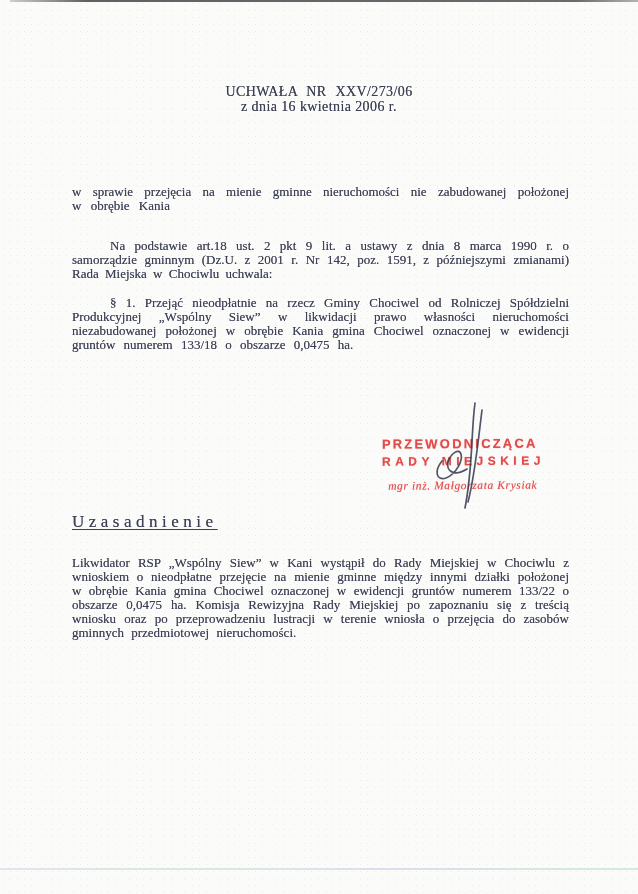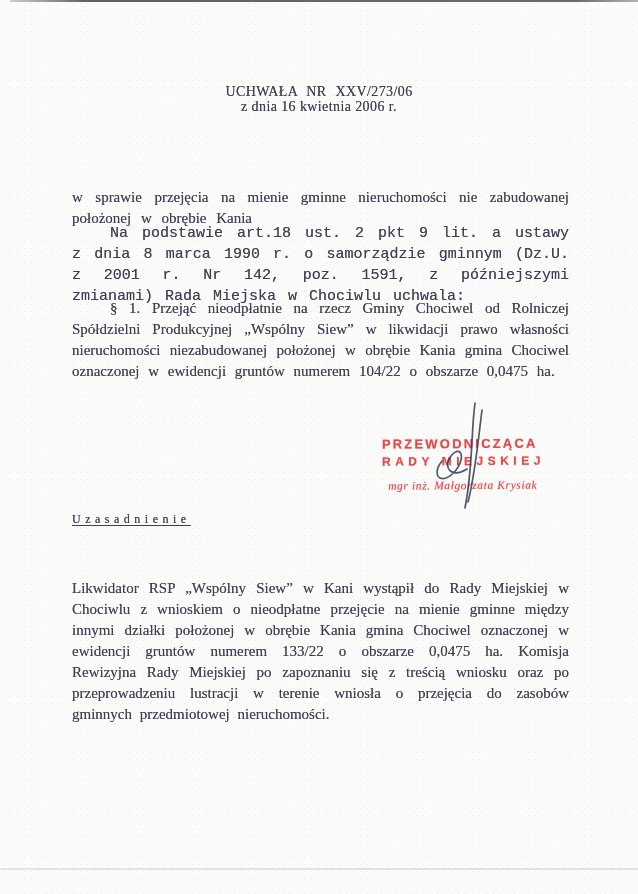--- a/index.html
+++ b/index.html
@@ -27,27 +27,27 @@
   }
   .title-block{
     position:absolute;top:84px;left:0;width:638px;
     text-align:center;line-height:15px;font-size:14px;
     letter-spacing:.4px;
     text-shadow:0 0 .5px rgba(61,64,85,.75);
   }
   .title-line1{word-spacing:5px;}
   .body-par{
     position:absolute;left:72px;width:497px;
-    font-size:15px;line-height:21px;
+    font-size:13px;line-height:14px;
     text-align:justify;word-spacing:3px;
     text-shadow:0 0 .5px rgba(61,64,85,.65);
   }
   .indent{text-indent:38px;}
   .p-subject{top:172px;word-spacing:6px;}
-  .p-basis{top:208px;font-family:Liberation Mono, monospace;}
+  .p-basis{top:226px;}
   .p-par1{top:283px;word-spacing:5px;}
   .p-par2{top:370px;}
   .stamp{
     position:absolute;top:436px;left:382px;width:200px;
     font-family:"Liberation Sans", sans-serif;
     color:#e14b4a;
     transform:rotate(-.4deg);
   }
   .stamp-line1{
     font-size:13px;font-weight:bold;letter-spacing:2.2px;
@@ -59,44 +59,44 @@
   }
   .stamp-signatory{
     font-family:"Liberation Serif", serif;
     font-style:italic;font-size:11.5px;letter-spacing:.6px;
     margin-top:11px;margin-left:6px;
     text-shadow:0 0 1px rgba(238,130,130,.8);
   }
   .signature-svg{position:absolute;top:397px;left:418px;}
   .justification-heading{
     position:absolute;top:512px;left:72px;
-    font-size:12px;letter-spacing:4.5px;
+    font-size:17px;letter-spacing:4.5px;
     text-decoration:underline;
     text-underline-offset:2px;
     text-shadow:0 0 .5px rgba(61,64,85,.7);
   }
-  .p-just{top:563px;word-spacing:4px;}
+  .p-just{top:543px;word-spacing:4px;}
 </style>
 </head>
 <body>
 
 <div class="page">
 
   <div class="scan-edge-top"></div>
 
   <div class="title-block">
     <div class="title-line1">UCHWAŁA NR XXV/273/06</div>
     <div class="title-line3">z dnia 16 kwietnia 2006 r.</div>
   </div>
 
   <p class="body-par p-subject">w sprawie przejęcia na mienie gminne nieruchomości nie zabudowanej położonej w obrębie Kania</p>
 
   <p class="body-par p-basis indent">Na podstawie art.18 ust. 2 pkt 9 lit. a ustawy z dnia 8 marca 1990 r. o samorządzie gminnym (Dz.U. z 2001 r. Nr 142, poz. 1591, z późniejszymi zmianami)  Rada Miejska w Chociwlu uchwala:</p>
 
-  <p class="body-par p-par1 indent">§ 1. Przejąć nieodpłatnie na rzecz Gminy Chociwel  od Rolniczej Spółdzielni Produkcyjnej „Wspólny Siew” w likwidacji prawo własności nieruchomości niezabudowanej położonej w obrębie Kania gmina Chociwel oznaczonej w ewidencji gruntów numerem 104/22 o obszarze 0,0475 ha.</p>
+  <p class="body-par p-par1 indent">§ 1. Przejąć nieodpłatnie na rzecz Gminy Chociwel  od Rolniczej Spółdzielni Produkcyjnej „Wspólny Siew” w likwidacji prawo własności nieruchomości niezabudowanej położonej w obrębie Kania gmina Chociwel oznaczonej w ewidencji gruntów numerem 133/18 o obszarze 0,0475 ha.</p>
 
 
   <div class="stamp">
     <div class="stamp-line1">PRZEWODNICZĄCA</div>
     <div class="stamp-line2">RADY MIEJSKIEJ</div>
     <div class="stamp-signatory">mgr inż. Małgorzata Krysiak</div>
   </div>
 
   <svg class="signature-svg" width="95" height="118" viewBox="0 0 95 118" aria-hidden="true">
     <g fill="none" stroke="#3c3f55" stroke-width="1.7" stroke-linecap="round" opacity="0.88">

